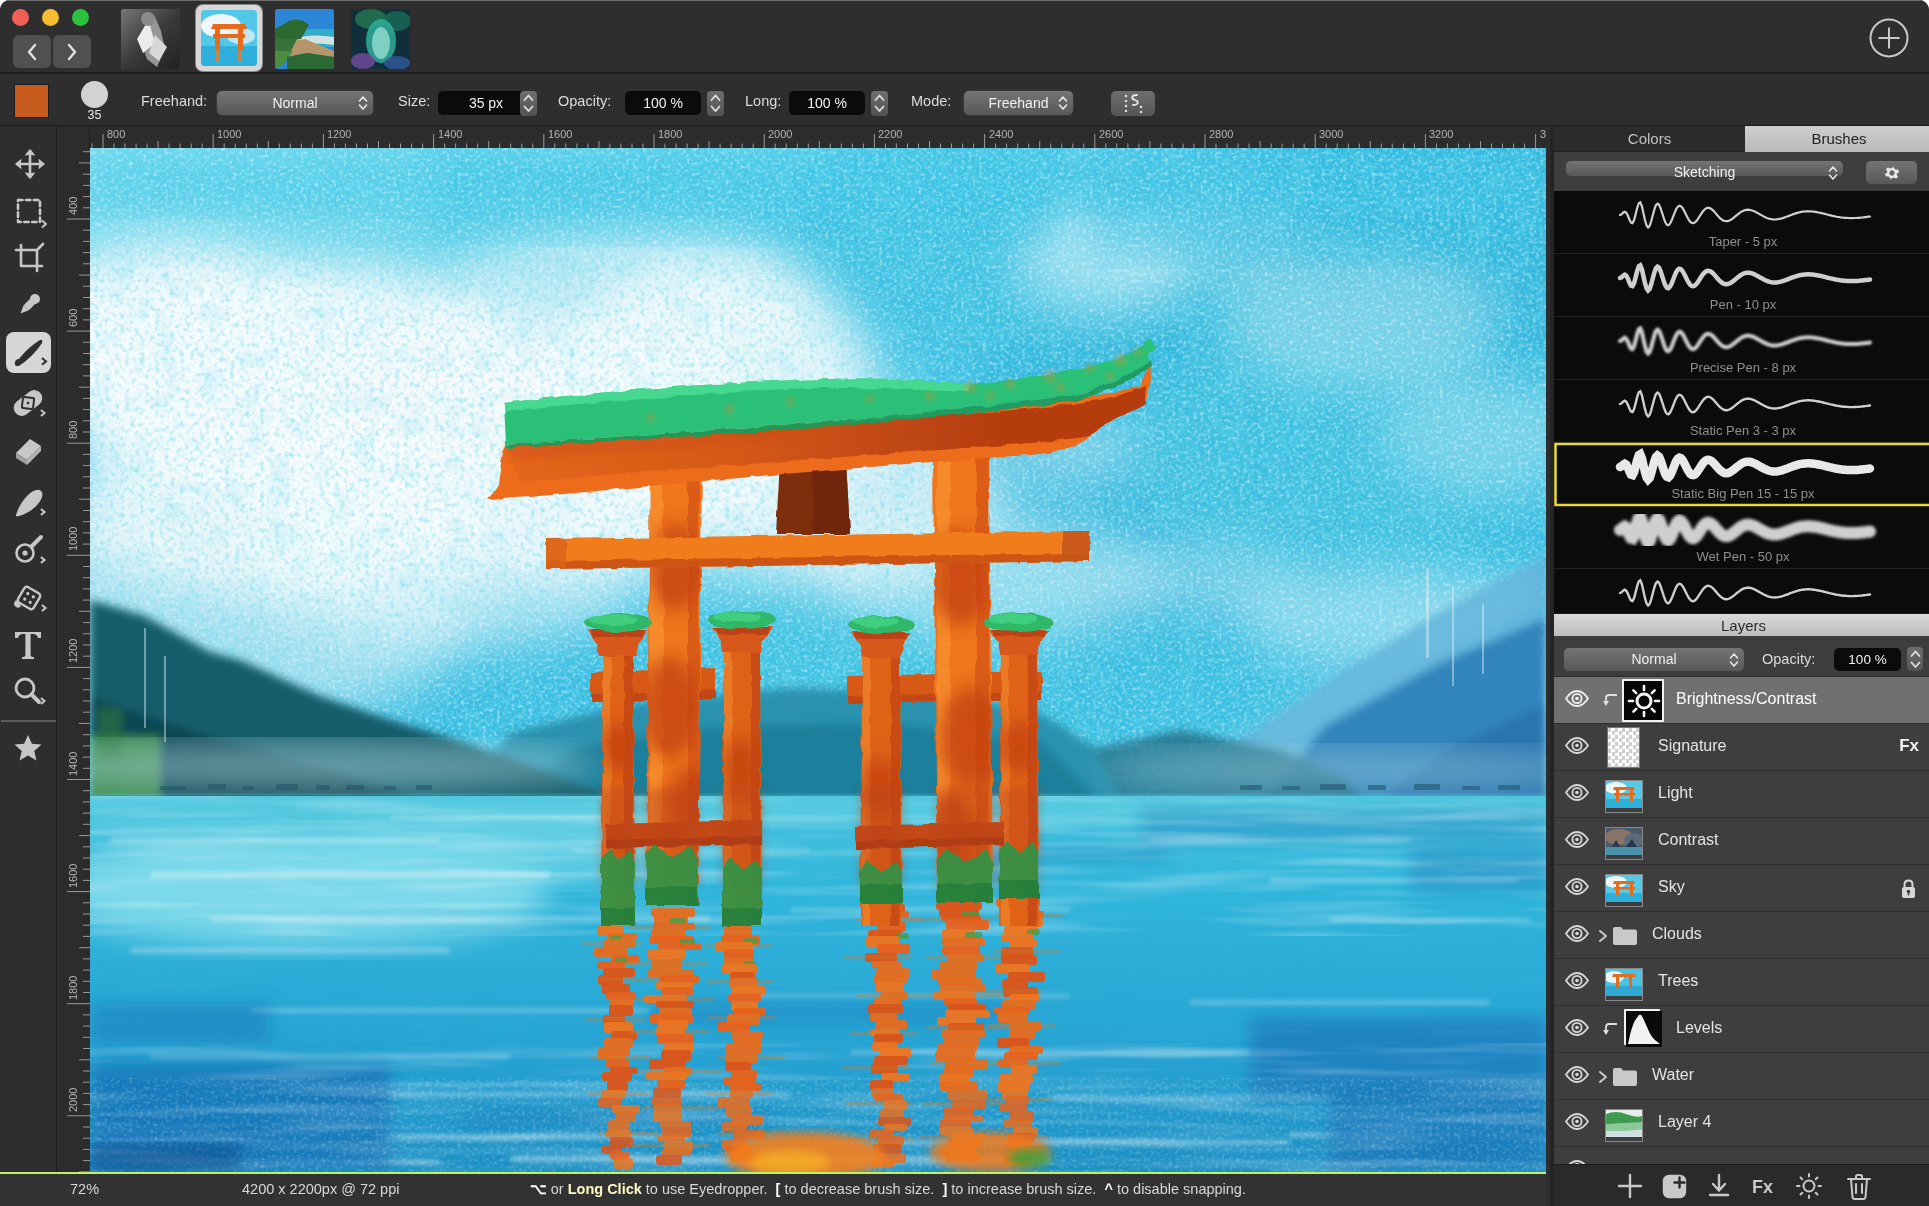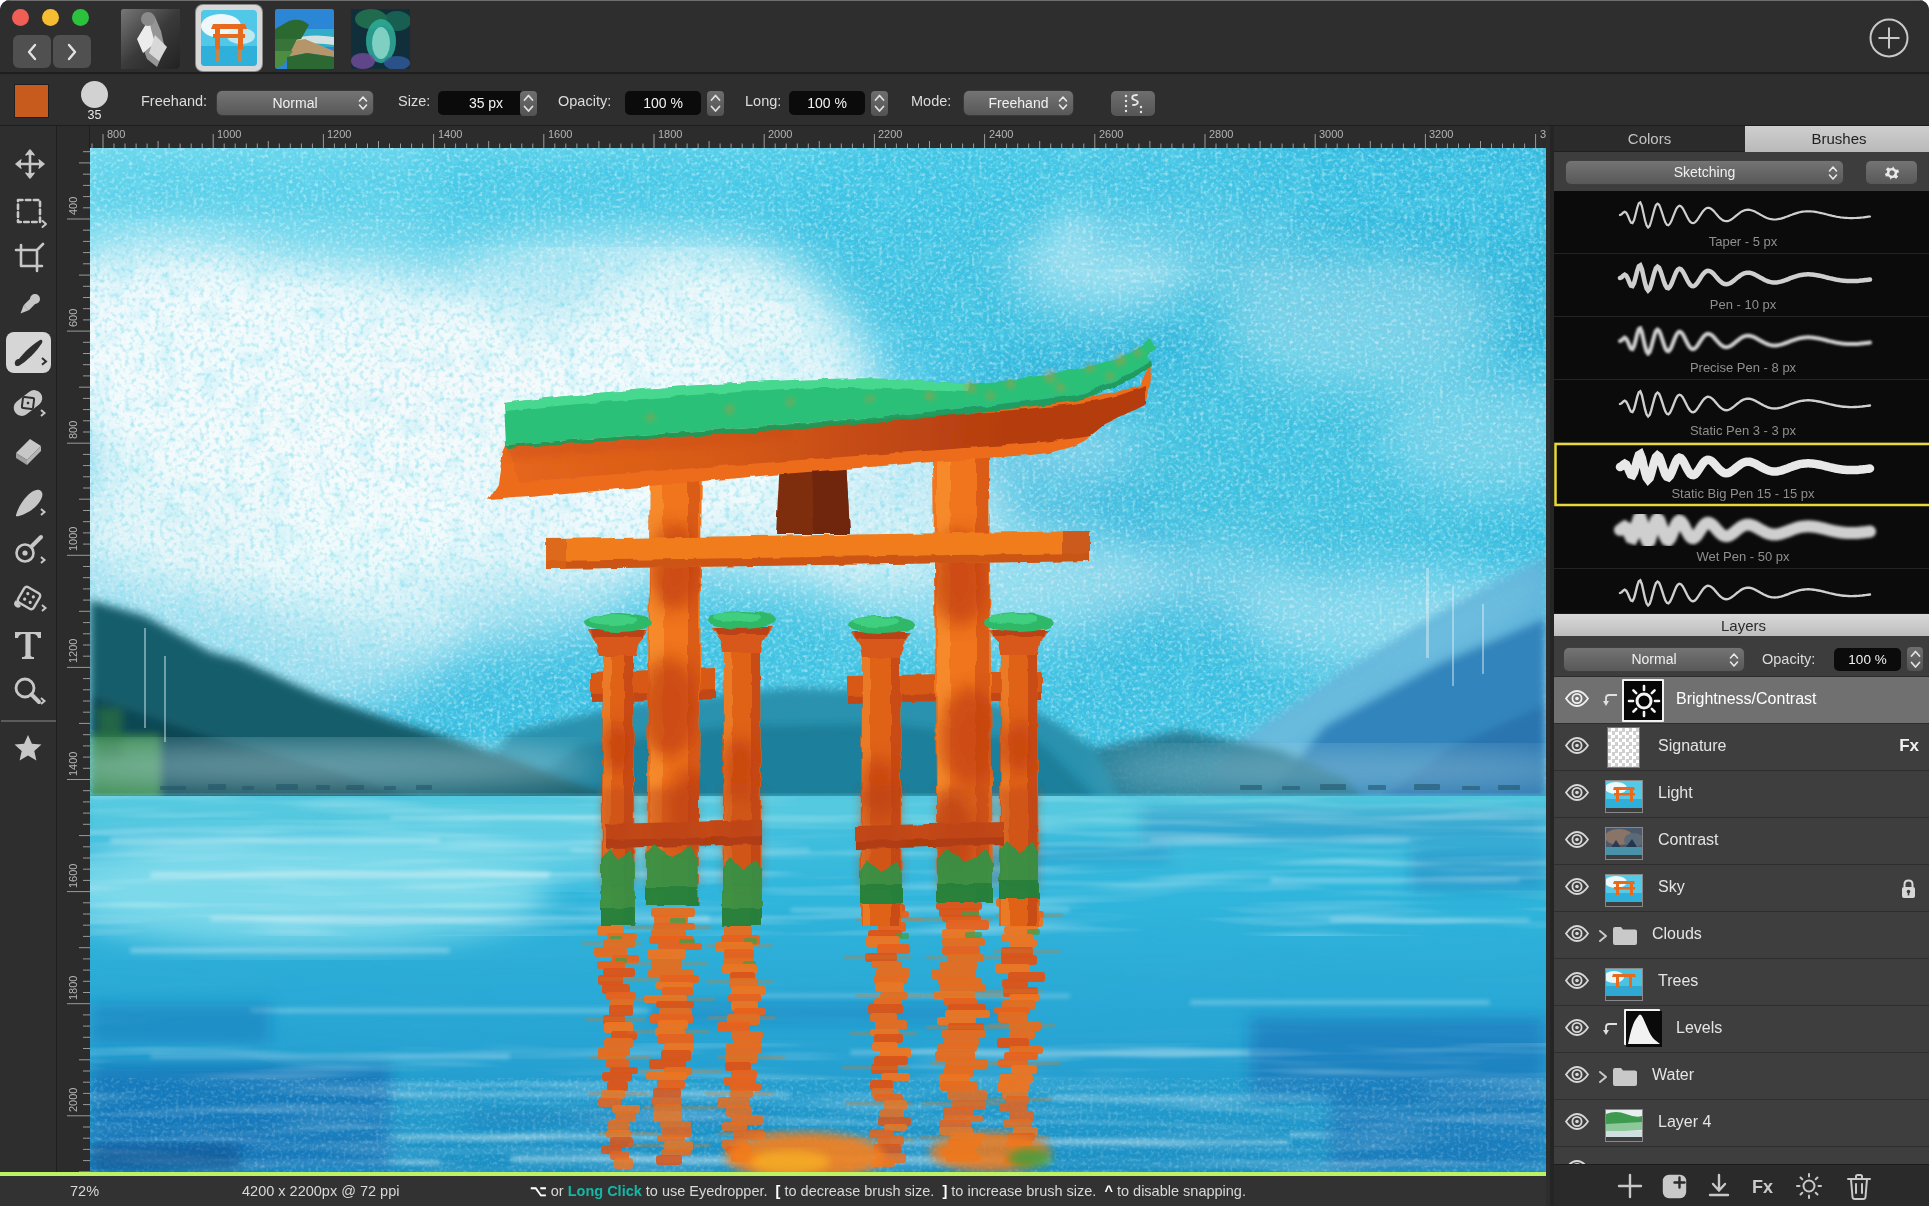--- a/index.html
+++ b/index.html
@@ -13,21 +13,21 @@
 .tlabel{position:absolute;color:#dcdcdc;font-size:14.5px;line-height:50px}
 .dropdown{position:absolute;top:15px;height:24px;background:linear-gradient(#747474,#585858);border-radius:5px;color:#f0f0f0;font-size:14px;text-align:center;line-height:24px;box-shadow:0 0 0 0.5px #444}
 .dd-ch{position:absolute;right:5px;top:4px;width:10px;height:16px}
 .nfield{position:absolute;top:15px;height:24px;background:#0b0b0b;border-radius:5px;color:#f2f2f2;font-size:14px;text-align:center;line-height:24px}
 .stepper{position:absolute;top:15px;width:17px;height:25px;background:linear-gradient(#6e6e6e,#525252);border-radius:4px}
 .tools{position:absolute;left:0;top:126px;width:57px;height:1046px;background:#2e2e2e;border-right:1px solid #1f1f1f}
 .rulh{position:absolute;left:57px;top:126px;width:1489px;height:22px}
 .rulv{position:absolute;left:57px;top:148px;width:33px;height:1024px}
 .canvas{position:absolute;left:90px;top:148px;width:1456px;height:1024px;background:#4cc6e6;overflow:hidden}
 .rpanel{position:absolute;left:1550px;top:126px;width:379px;height:1080px;background:#3d3d3d;border-left:4px solid #252525}
-.statusbar{position:absolute;left:0;top:1172px;width:1546px;height:34px;background:#323232;border-top:4px solid #bef264;color:#d8d8d8;font-size:14.5px}
+.statusbar{position:absolute;left:0;top:1172px;width:1546px;height:34px;background:#323232;border-top:2px solid #bef264;color:#d8d8d8;font-size:14.5px}
 .tab{position:absolute;top:0;height:26px;font-size:15px;text-align:center;line-height:26px}
 .lrow{position:absolute;left:0;width:379px;height:47px;background:#3e3e3e;border-bottom:1px solid #2e2e2e;color:#e4e4e4;font-size:16px}
 .lname{position:absolute;top:13px;left:122px}
 .eye{position:absolute;left:11px;top:13px}
 </style></head>
 <body>
 <div class="win">
 <div class="titlebar">
 <div class="tl" style="left:12px;background:#f05f56"></div>
 <div class="tl" style="left:42px;background:#f6bd33"></div>
@@ -1028,21 +1028,21 @@
 <rect x="632" y="760" width="40" height="18" fill="#1f7a38" opacity="0.7"></rect>
 <path d="M770,722 L778,712 L791,724 L806,714 L812,726 L812,755 L770,755 Z" fill="#2e9447" opacity="0.9"></path>
 <rect x="770" y="737" width="42" height="18" fill="#1f7a38" opacity="0.7"></rect>
 <path d="M909,702 L917,692 L929,704 L943,694 L949,706 L949,750 L909,750 Z" fill="#2e9447" opacity="0.9"></path>
 <rect x="909" y="732" width="40" height="18" fill="#1f7a38" opacity="0.7"></rect>
 </g>
 </svg></div>
 <div class="rpanel">
 <div class="tab" style="left:0;width:191px;background:#2b2b2b;color:#c2c2c2;border-bottom:1px solid #1f1f1f">Colors</div>
 <div class="tab" style="left:191px;width:188px;background:linear-gradient(#cfcfcf,#b9b9b9);color:#1e1e1e">Brushes</div>
-<div class="dropdown" style="left:12px;top:35px;width:277px;height:23px;line-height:23px">Sketching<svg class="dd-ch" width="10" height="16">
+<div class="dropdown" style="left:12px;top:35px;width:277px;height:15px;line-height:23px">Sketching<svg class="dd-ch" width="10" height="16">
           <path d="M1.5,6 L5,2 L8.5,6 M1.5,10 L5,14 L8.5,10" stroke="#e8e8e8" stroke-width="1.6" fill="none" stroke-linecap="round" stroke-linejoin="round"></path>
         </svg></div>
 <div class="abs" style="left:312px;top:35px;width:51px;height:23px;background:linear-gradient(#747474,#585858);border-radius:5px;text-align:center"><svg width="20" height="20" style="margin-top:1.5px" viewBox="0 0 20 20">
           <path d="M10,3 L11,5 a5,5 0 0 1 2,1 L15.2,5.2 L16.8,7.8 L15,9 a5,5 0 0 1 0,2 L16.8,12.2 L15.2,14.8 L13,14 a5,5 0 0 1 -2,1 L10,17 L9,15 a5,5 0 0 1 -2,-1 L4.8,14.8 L3.2,12.2 L5,11 a5,5 0 0 1 0,-2 L3.2,7.8 L4.8,5.2 L7,6 a5,5 0 0 1 2,-1 Z M10,7.4 a2.6,2.6 0 1 0 0,5.2 a2.6,2.6 0 1 0 0,-5.2" fill="#e8e8e8" fill-rule="evenodd" transform="rotate(12 10 10)"></path>
         </svg></div>
       <svg class="abs" style="left:0;top:65px" width="379" height="487" viewBox="0 0 379 487">
 <defs>
           <filter id="bb1">
             <feGaussianBlur stdDeviation="1"></feGaussianBlur>
           </filter>
@@ -1292,14 +1292,14 @@
               <line x1="261.7" y1="14.3" x2="263.5" y2="12.5"></line>
             </g>
 <path d="M297,14 h16 l-1.5,18 q-0.2,2 -2.2,2 h-8.6 q-2,0 -2.2,-2 Z"></path>
 <path d="M294,14 h22 M302,14 v-2.5 q0,-1.5 1.5,-1.5 h3 q1.5,0 1.5,1.5 v2.5 M302,19 v9 M308,19 v9"></path>
 </g>
 </svg></div>
     </div>
 <div class="statusbar">
 <span class="abs" style="left:70px;top:7px">72%</span>
 <span class="abs" style="left:242px;top:7px">4200 x 2200px @ 72 ppi</span>
-<span class="abs" style="left:530px;top:7px"><b style="color:#fff">⌥</b> or <b style="color:#14b8a6">Long Click</b> to use Eyedropper.&nbsp; <b style="color:#fff">[</b> to decrease brush size.&nbsp; <b style="color:#fff">]</b> to increase brush size.&nbsp; <b style="color:#fff">^</b> to disable snapping.</span>
+<span class="abs" style="left:530px;top:7px"><b style="color:#fff">⌥</b> or <b style="color:#fef9c3">Long Click</b> to use Eyedropper.&nbsp; <b style="color:#fff">[</b> to decrease brush size.&nbsp; <b style="color:#fff">]</b> to increase brush size.&nbsp; <b style="color:#fff">^</b> to disable snapping.</span>
 </div>
 </div>
 </body></html>

